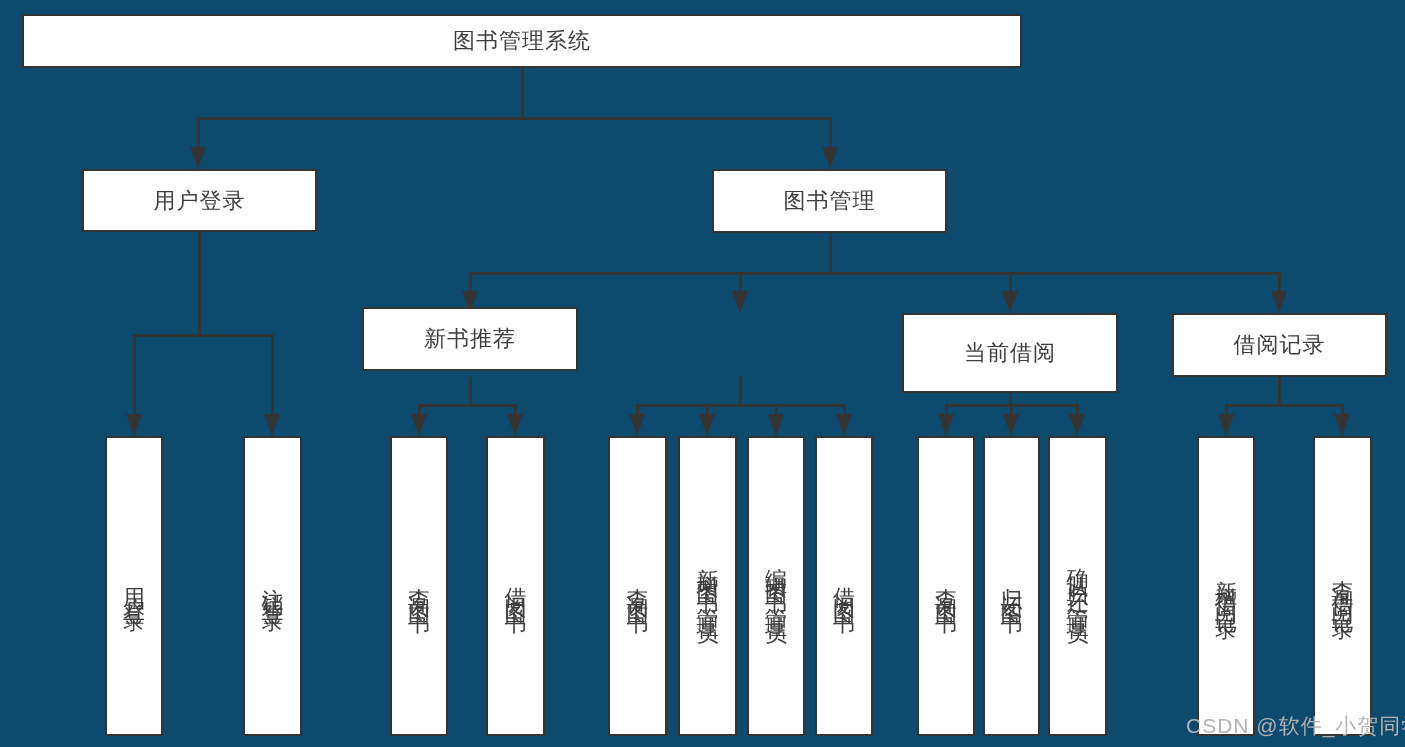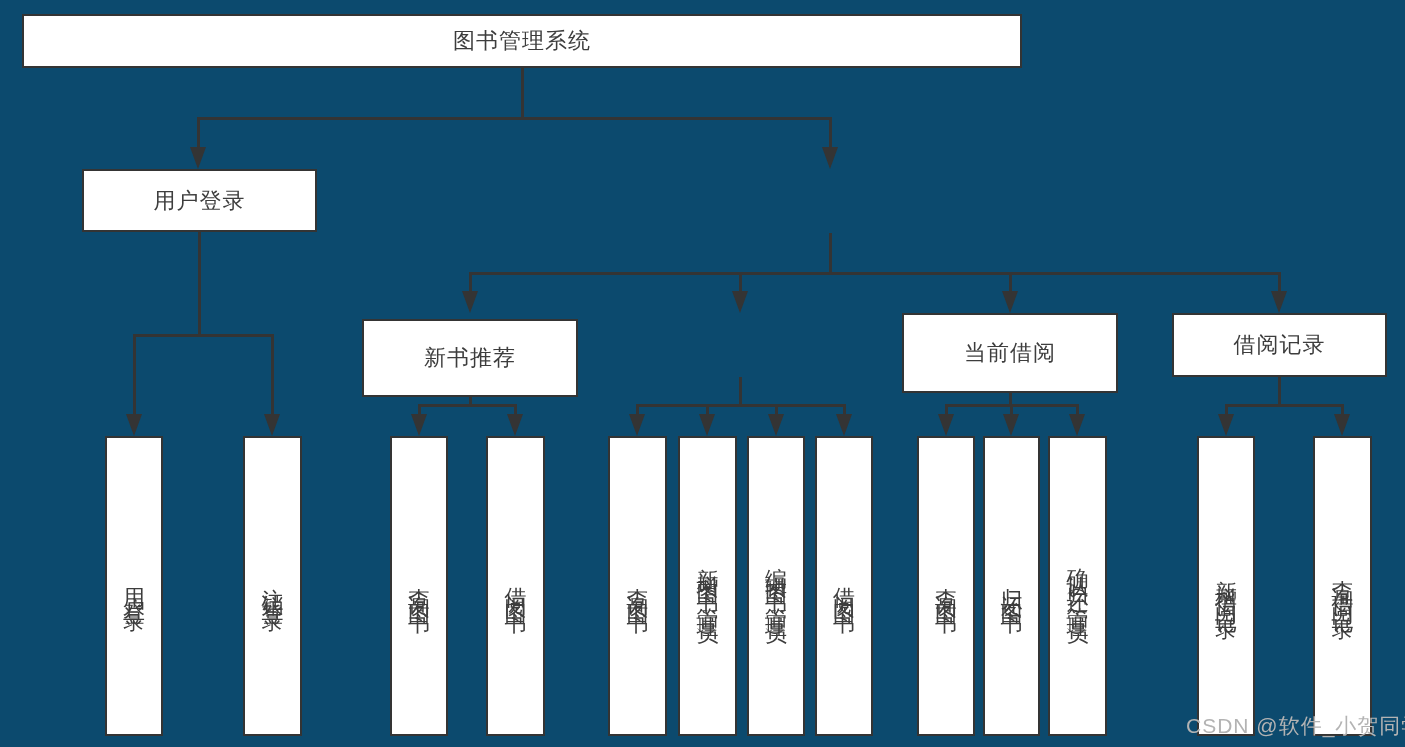--- a/index.html
+++ b/index.html
@@ -112,22 +112,25 @@
   <div class="vline" style="left:1341px;top:404px;height:14px"></div>
   <div class="arrow" style="left:1334px;top:414px"></div>
 
   <div class="box hbox" style="left:22px;top:14px;width:1000px;height:54px">
     <span class="label">图书管理系统</span>
   </div>
 
   <div class="box hbox" style="left:82px;top:169px;width:235px;height:63px">
     <span class="label">用户登录</span>
   </div>
+  <div class="box hbox" style="left:712px;top:169px;width:235px;height:64px">
+    <span class="label">图书管理</span>
+  </div>
 
-  <div class="box hbox" style="left:362px;top:319px;width:216px;height:78px">
+  <div class="box hbox" style="left:362px;top:307px;width:216px;height:64px">
     <span class="label">新书推荐</span>
   </div>
   <div class="box hbox" style="left:902px;top:313px;width:216px;height:80px">
     <span class="label">当前借阅</span>
   </div>
   <div class="box hbox" style="left:1172px;top:313px;width:215px;height:64px">
     <span class="label">借阅记录</span>
   </div>
 
   <div class="box vbox" style="left:105px;top:436px;width:58px;height:300px">

